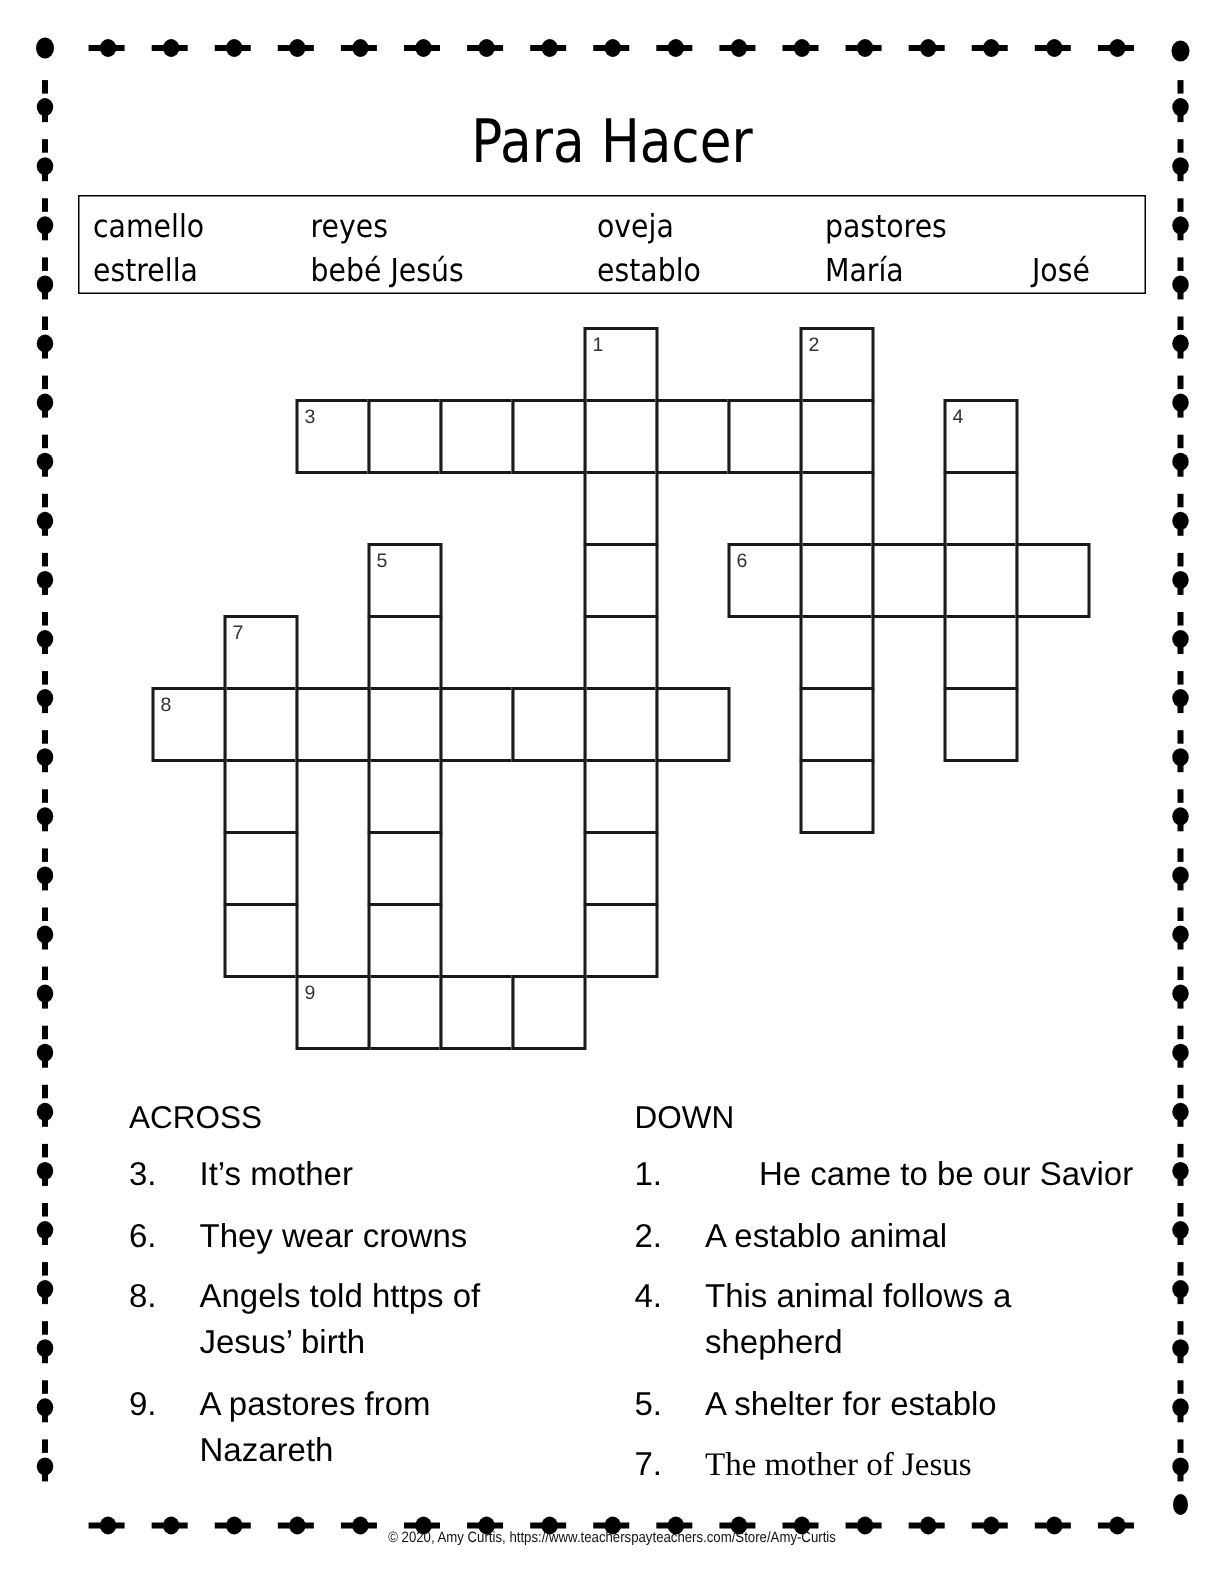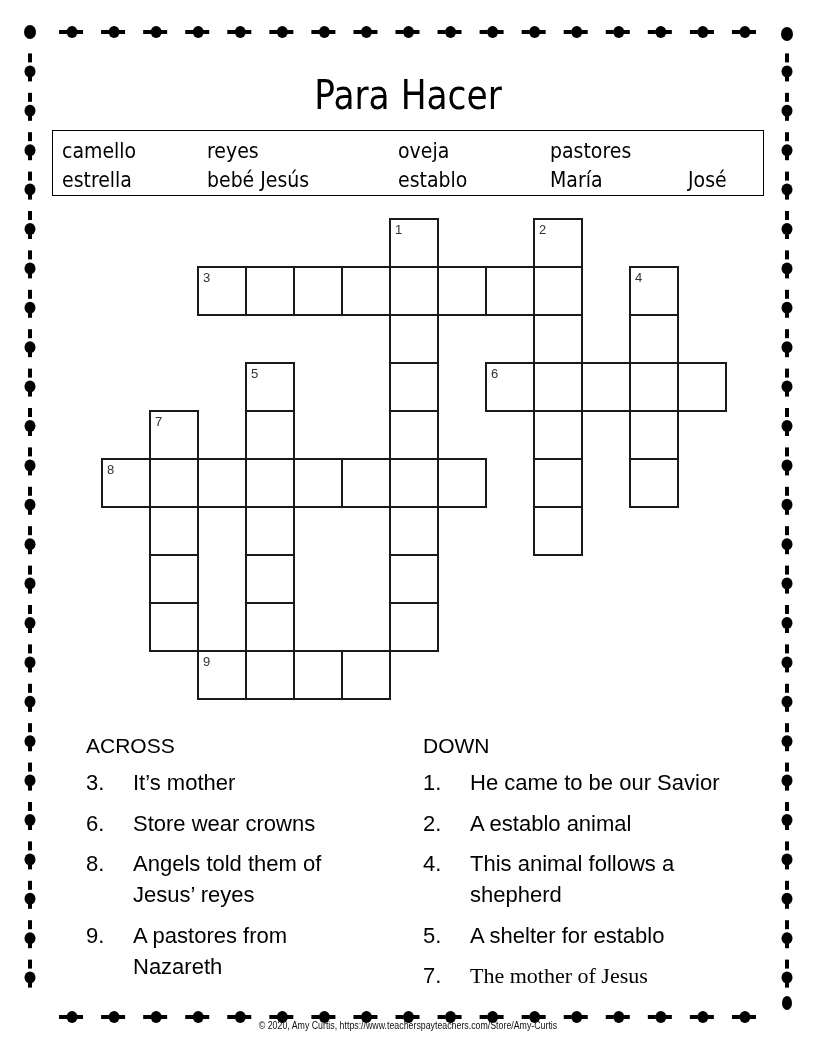--- a/index.html
+++ b/index.html
@@ -364,37 +364,37 @@
     </div>
 
   <div class="clues" style="left:86px; top:730px; width:310px; height:260px;">
     <div class="clue-head" style="left:0; top:0;">ACROSS</div>
     <div class="clue" style="left:0; top:37px;">
       <span class="clue-num">3.</span>
       <span class="clue-text">It’s mother</span>
     </div>
     <div class="clue" style="left:0; top:78px;">
       <span class="clue-num">6.</span>
-      <span class="clue-text">Store wear crowns</span>
+      <span class="clue-text">They wear crowns</span>
     </div>
     <div class="clue" style="left:0; top:118px;">
       <span class="clue-num">8.</span>
-      <span class="clue-text" style="width:230px;">Angels told them of Jesus’ reyes</span>
+      <span class="clue-text" style="width:230px;">Angels told https of Jesus’ birth</span>
     </div>
     <div class="clue" style="left:0; top:190px;">
       <span class="clue-num">9.</span>
       <span class="clue-text" style="width:200px;">A pastores from Nazareth</span>
     </div>
   </div>
 
   <div class="clues" style="left:423px; top:730px; width:350px; height:270px;">
     <div class="clue-head" style="left:0; top:0;">DOWN</div>
     <div class="clue" style="left:0; top:37px;">
       <span class="clue-num">1.</span>
-      <span class="clue-text" style="width:300px;">He came to be our Savior</span>
+      <span class="clue-text" style="width:300px;margin-left:36px;">He came to be our Savior</span>
     </div>
     <div class="clue" style="left:0; top:78px;">
       <span class="clue-num">2.</span>
       <span class="clue-text">A establo animal</span>
     </div>
     <div class="clue" style="left:0; top:118px;">
       <span class="clue-num">4.</span>
       <span class="clue-text" style="width:240px;">This animal follows a shepherd</span>
     </div>
     <div class="clue" style="left:0; top:190px;">

